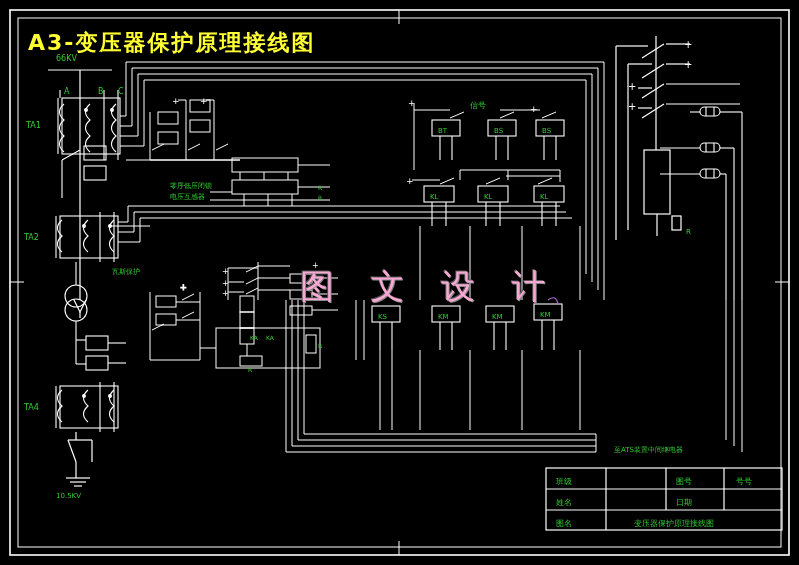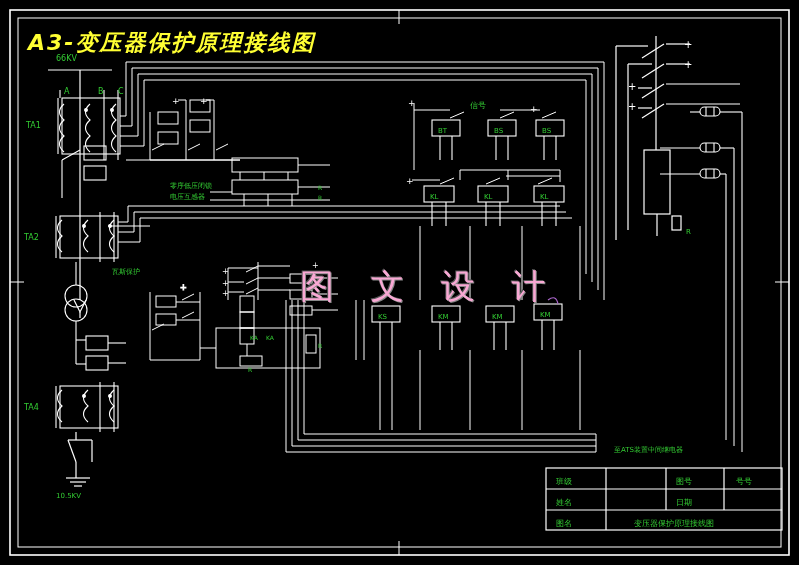--- a/index.html
+++ b/index.html
@@ -11,21 +11,20 @@
     font-family:Liberation Serif, serif;
     font-size:34px;letter-spacing:14px;color:#f9a8d4;
     text-shadow:1px 1px 0 #888, -1px -1px 0 #555;
     white-space:nowrap;pointer-events:none;
   }
   .ttl{
     position:absolute;left:28px;top:28px;
     font-family:"DejaVu Sans","Liberation Sans",sans-serif;
     font-weight:bold;font-size:22px;color:#ffff33;letter-spacing:2px;
     white-space:nowrap;
-    font-style:italic;
   }
   svg text{font-family:"DejaVu Sans","Liberation Sans",sans-serif;}
 </style>
 </head>
 <body>
 
 <div id="stage">
 
   <svg id="cad" width="799" height="565" viewBox="0 0 799 565">
 

